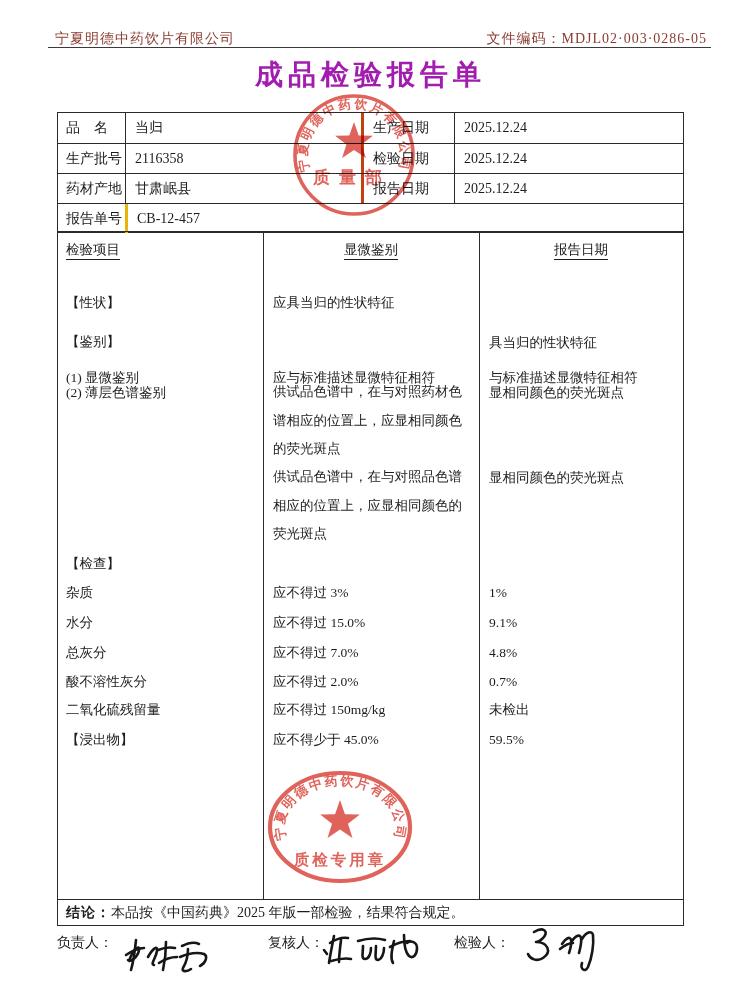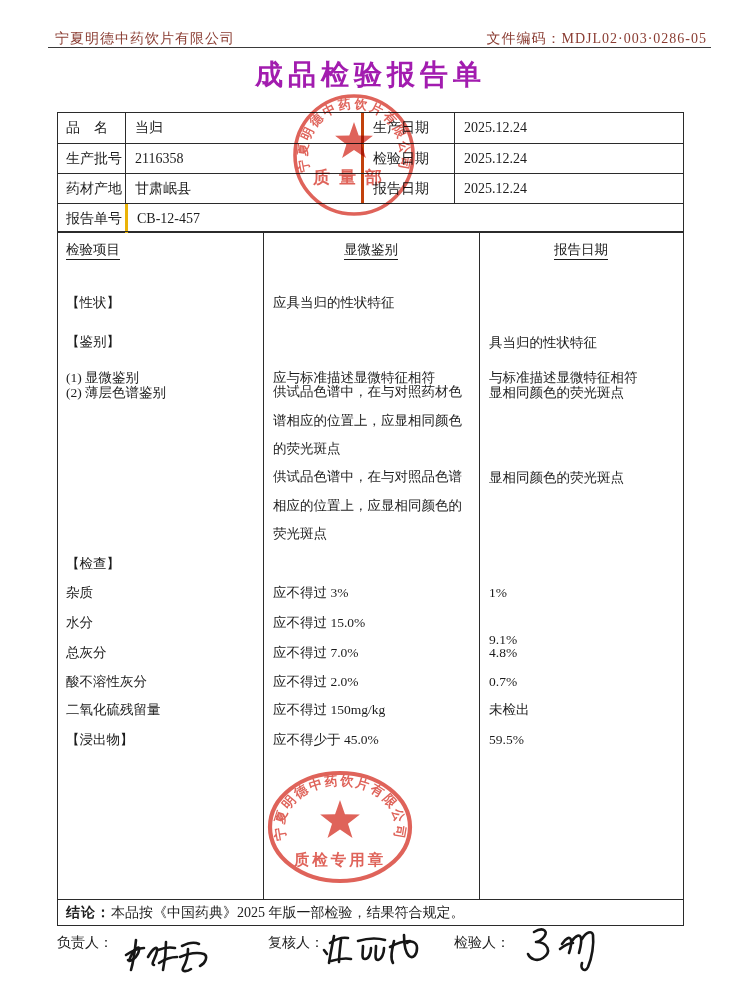--- a/index.html
+++ b/index.html
@@ -103,21 +103,21 @@
   <div class="cell" style="left:215px;top:413px;">应不得过 7.0%</div>
   <div class="cell" style="left:215px;top:442px;">应不得过 2.0%</div>
   <div class="cell" style="left:215px;top:470px;">应不得过 150mg/kg</div>
   <div class="cell" style="left:215px;top:500px;">应不得少于 45.0%</div>
 
   <div class="cell" style="left:431px;top:63px;margin-top:40px;">具当归的性状特征</div>
   <div class="cell" style="left:431px;top:138px;">与标准描述显微特征相符</div>
   <div class="cell" style="left:431px;top:153px;">显相同颜色的荧光斑点</div>
   <div class="cell" style="left:431px;top:238px;">显相同颜色的荧光斑点</div>
   <div class="cell" style="left:431px;top:353px;">1%</div>
-  <div class="cell" style="left:431px;top:400px;text-align:center;">9.1%</div>
+  <div class="cell" style="left:431px;top:383px;text-align:center;">9.1%</div>
   <div class="cell" style="left:431px;top:413px;">4.8%</div>
   <div class="cell" style="left:431px;top:442px;">0.7%</div>
   <div class="cell" style="left:431px;top:470px;">未检出</div>
   <div class="cell" style="left:431px;top:500px;">59.5%</div>
 </div>
 
 <div class="concl">
   <b>结论：</b><span>本品按《中国药典》2025 年版一部检验，结果符合规定。</span>
 </div>
 

